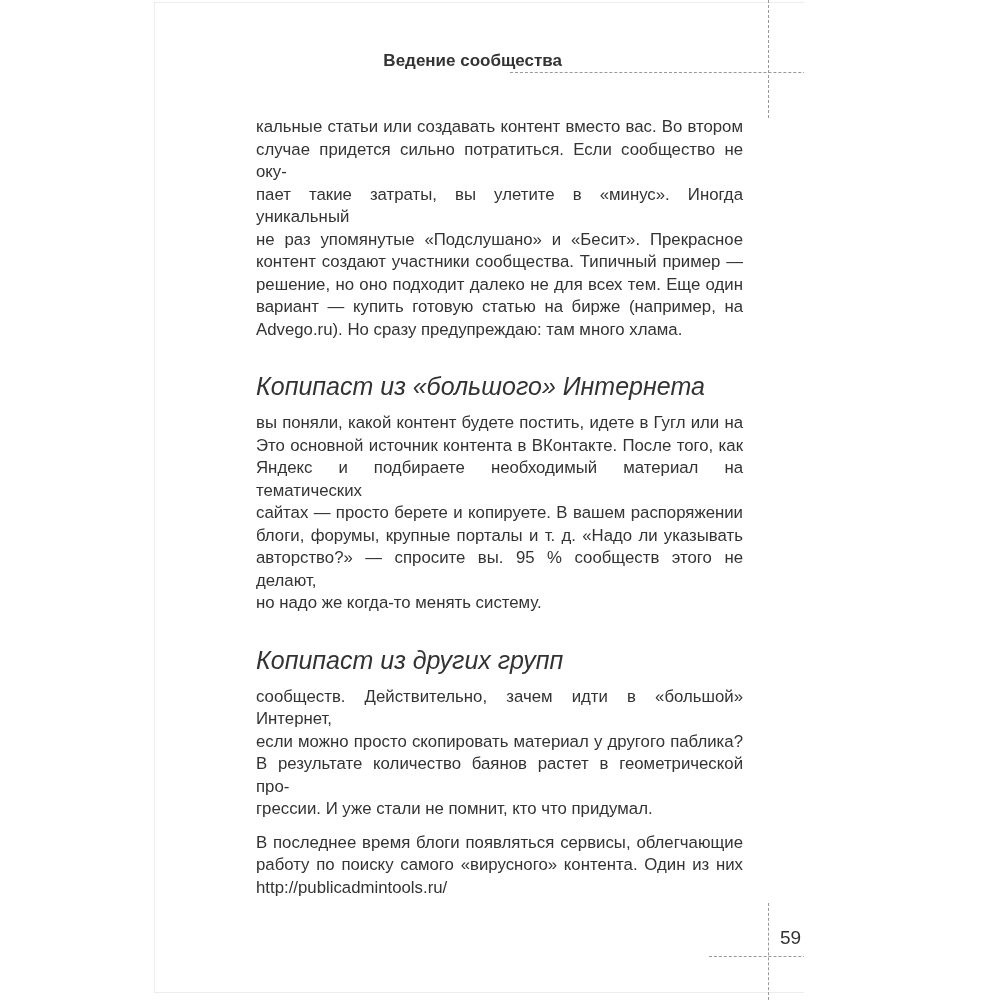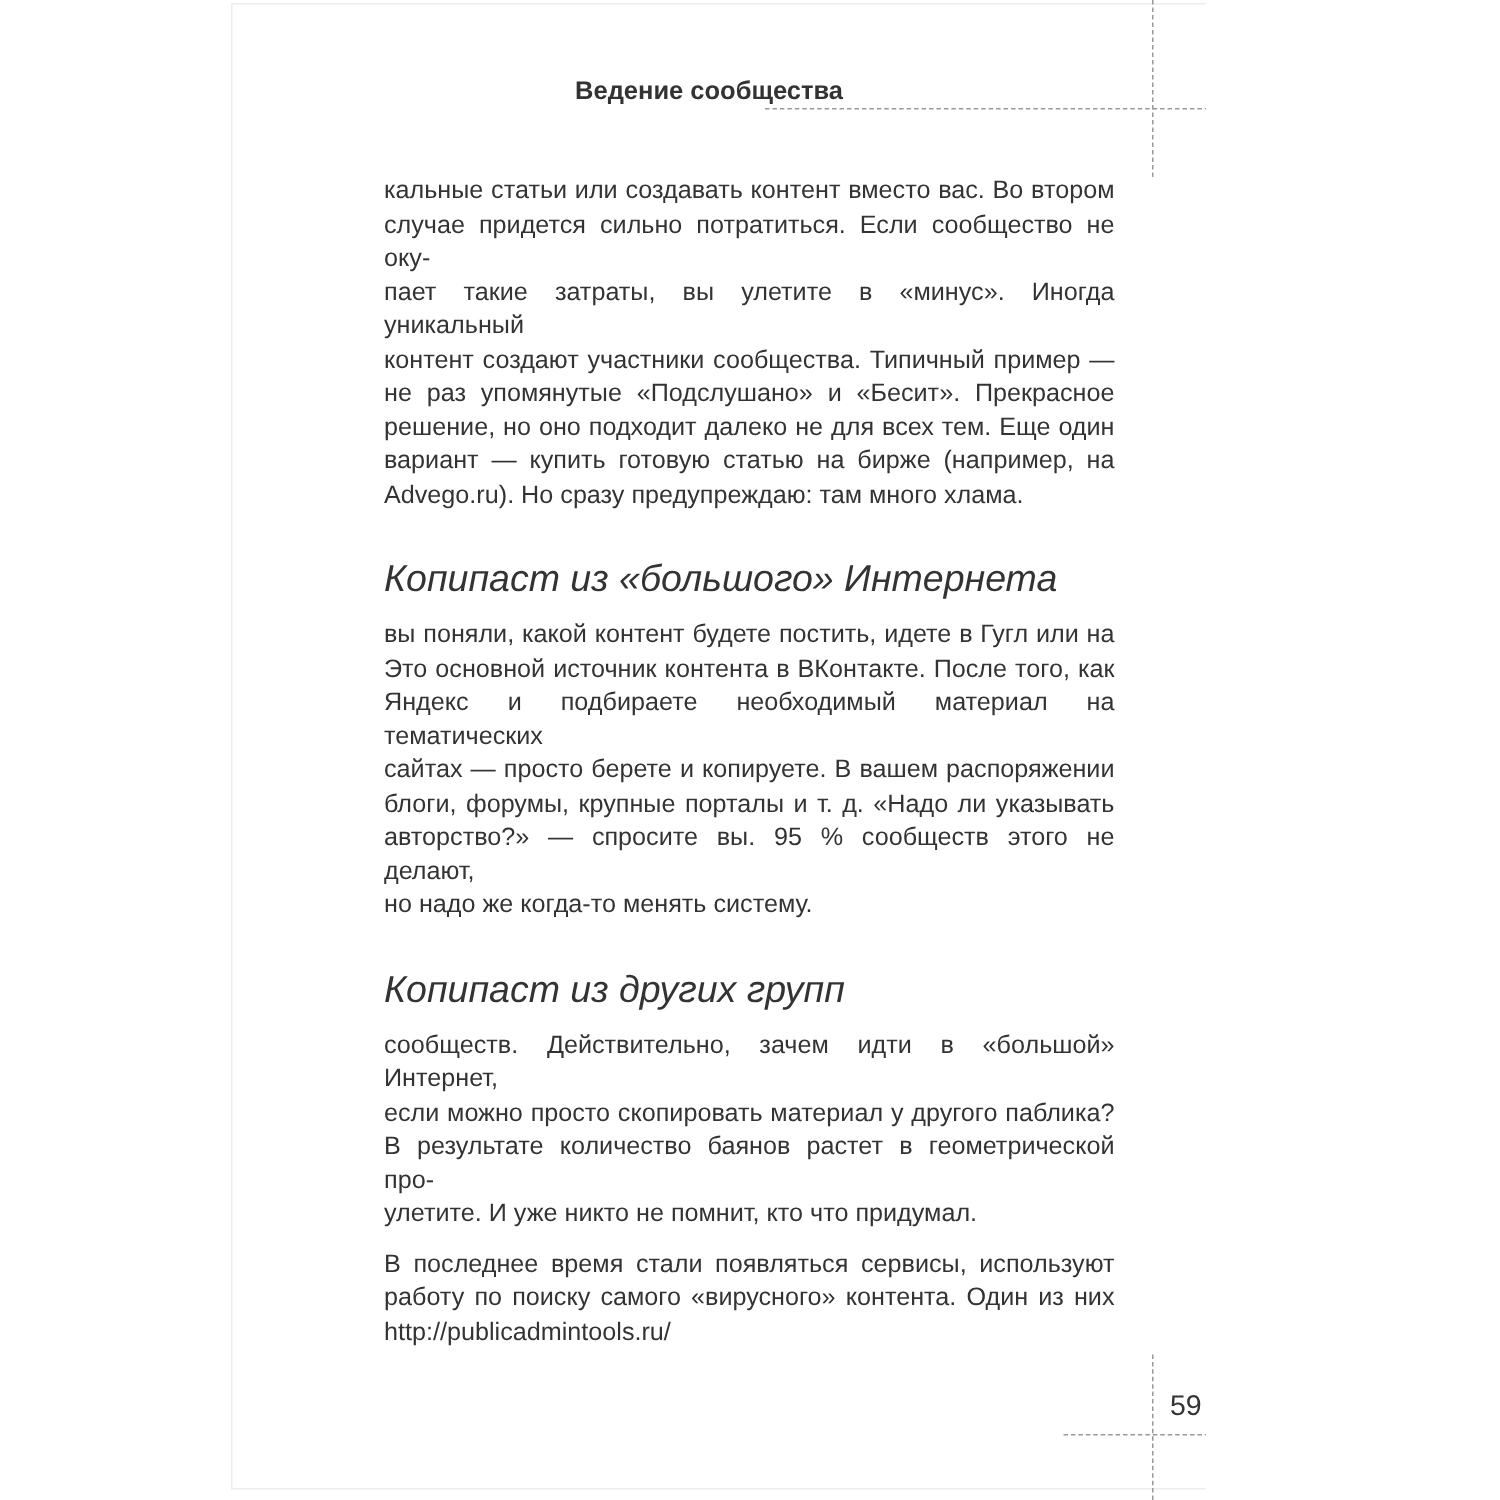--- a/index.html
+++ b/index.html
@@ -98,45 +98,45 @@
   <div class="crop-v crop-bottom-v"></div>
   <div class="crop-h crop-bottom-h"></div>
 
   <div class="running-header">Ведение сообщества</div>
 
   <div class="text-column">
       <div class="paragraph">
         <div class="line">кальные статьи или создавать контент вместо вас. Во втором</div>
         <div class="line">случае придется сильно потратиться. Если сообщество не оку-</div>
         <div class="line">пает такие затраты, вы улетите в «минус». Иногда уникальный</div>
+        <div class="line">не раз упомянутые «Подслушано» и «Бесит». Прекрасное</div>
         <div class="line">контент создают участники сообщества. Типичный пример —</div>
-        <div class="line">не раз упомянутые «Подслушано» и «Бесит». Прекрасное</div>
         <div class="line">решение, но оно подходит далеко не для всех тем. Еще один</div>
         <div class="line">вариант — купить готовую статью на бирже (например, на</div>
         <div class="line last">Advego.ru). Но сразу предупреждаю: там много хлама.</div>
       </div>
       <div class="heading">Копипаст из «большого» Интернета</div>
       <div class="paragraph">
         <div class="line">вы поняли, какой контент будете постить, идете в Гугл или на</div>
         <div class="line">Это основной источник контента в ВКонтакте. После того, как</div>
         <div class="line">Яндекс и подбираете необходимый материал на тематических</div>
         <div class="line">сайтах — просто берете и копируете. В вашем распоряжении</div>
         <div class="line">блоги, форумы, крупные порталы и т. д. «Надо ли указывать</div>
         <div class="line">авторство?» — спросите вы. 95 % сообществ этого не делают,</div>
         <div class="line last">но надо же когда-то менять систему.</div>
       </div>
       <div class="heading">Копипаст из других групп</div>
       <div class="paragraph">
         <div class="line">сообществ. Действительно, зачем идти в «большой» Интернет,</div>
         <div class="line">если можно просто скопировать материал у другого паблика?</div>
         <div class="line">В результате количество баянов растет в геометрической про-</div>
-        <div class="line last">улетите. И уже никто не помнит, кто что придумал.</div>
+        <div class="line last">грессии. И уже стали не помнит, кто что придумал.</div>
       </div>
       <div class="paragraph">
-        <div class="line">В последнее время стали появляться сервисы, используют</div>
+        <div class="line">В последнее время блоги появляться сервисы, облегчающие</div>
         <div class="line">работу по поиску самого «вирусного» контента. Один из них</div>
         <div class="line last">http://publicadmintools.ru/</div>
       </div>
     </div>
 
   <div class="page-number">59</div>
 
 </div>
 
 </body></html>

